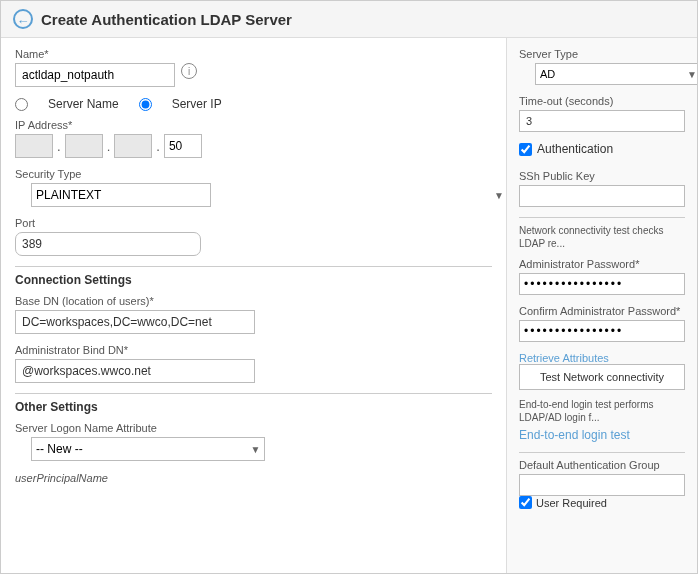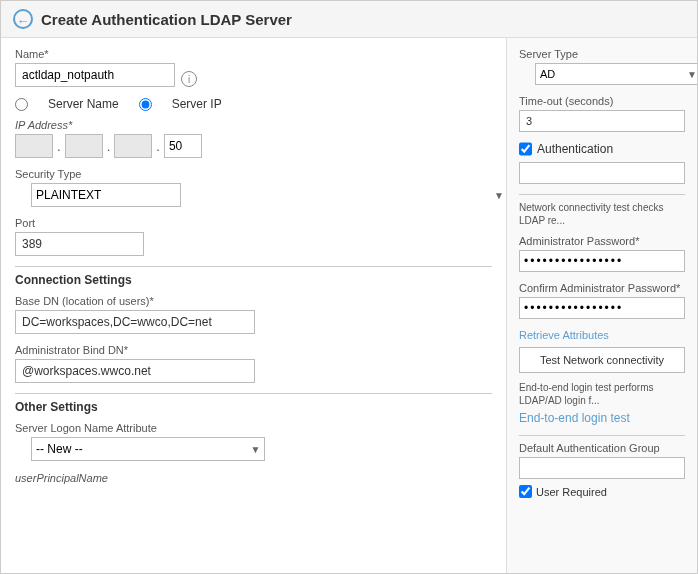--- a/index.html
+++ b/index.html
@@ -73,21 +73,21 @@
       width: 100%;
       height: 24px;
       border: 1px solid #bbb;
       padding: 2px 6px;
       font-size: 12px;
       color: #333;
       background: #fff;
     }
     .name-row {
       display: flex;
-      align-items: flex-end;
+      align-items: flex-start;
       gap: 6px;
     }
     .name-input {
       width: 160px;
       height: 24px;
       border: 1px solid #bbb;
       padding: 2px 6px;
       font-size: 12px;
     }
     .info-icon {
@@ -161,22 +161,23 @@
     .right-panel .text-input {
       font-size: 11px;
       height: 22px;
     }
     .right-panel .select-field {
       height: 22px;
       font-size: 11px;
     }
     .checkbox-row {
       display: flex;
+      align-items: center;
       gap: 5px;
-      margin-bottom: 6px;
+      margin-bottom: 14px;
     }
     .checkbox-label {
       font-size: 12px;
       color: #333;
     }
     .connectivity-note {
       font-size: 10px;
       color: #555;
       margin-bottom: 8px;
       line-height: 1.3;
@@ -189,21 +190,20 @@
       font-size: 12px;
       letter-spacing: 2px;
       background: #fff;
     }
     .retrieve-link {
       color: #5a9fd4;
       font-size: 11px;
       cursor: pointer;
       text-decoration: none;
       display: block;
-      margin-bottom: 6px;
     }
     .test-btn {
       width: 100%;
       height: 26px;
       background: #fff;
       border: 1px solid #bbb;
       font-size: 11px;
       cursor: pointer;
       color: #333;
       margin-bottom: 8px;
@@ -252,31 +252,29 @@
     .right-bottom {
       margin-top: 6px;
     }
     .right-bottom .field-label {
       font-size: 11px;
     }
     .user-required-row {
       display: flex;
       align-items: center;
       gap: 4px;
-      margin-top: 6px;
     }
     .user-required-label {
       font-size: 11px;
       color: #333;
     }
     .ip-label {
       font-size: 11px;
       color: #555;
       margin-bottom: 3px;
-      font-style: italic;
     }
   </style>
 </head>
 <body>
 
 <div class="page-container">
 
   <div class="page-header">
     <div class="page-header-icon">←</div>
     <span class="page-title">Create Authentication LDAP Server</span>
@@ -318,32 +316,32 @@
           <span class="ip-dot">.</span>
           <input class="ip-segment" type="text" value="" style="">
           <span class="ip-dot">.</span>
           <input class="ip-last" type="text" value="50" style="">
         </div>
       </div>
 
       <div class="field-group">
         <div class="field-label">Security Type</div>
         <div class="select-with-arrow">
-          <select class="select-field" style="width:150px">
+          <select class="select-field" style="width:180px">
             <option>PLAINTEXT</option>
             <option>SSL</option>
             <option>TLS</option>
           </select>
           <span class="dropdown-arrow">▼</span>
         </div>
       </div>
 
       <div class="field-group">
         <div class="field-label">Port</div>
-        <input class="text-input" style="width: 129px;" type="text" value="389">
+        <input class="text-input" style="width: 186px; border-radius: 7px;" type="text" value="389">
       </div>
 
       <hr class="section-divider">
       <div class="section-title">Connection Settings</div>
 
       <div class="field-group">
         <div class="field-label">Base DN (location of users)*</div>
         <input class="text-input" style="width: 240px;" type="text" value="DC=workspaces,DC=wwco,DC=net">
       </div>
 
@@ -392,20 +390,21 @@
       </div>
 
       
       <div class="checkbox-row">
         <input type="checkbox" checked="" style="">
         <span class="checkbox-label">Authentication</span>
       </div>
 
       
       <div class="field-group">
+        <div class="field-label">SSh Public Key</div>
         <input class="text-input" type="text" value="" style="">
       </div>
 
       <hr class="section-divider">
 
       
       <div class="connectivity-note">Network connectivity test checks LDAP re...</div>
 
       
       <div class="field-group">

